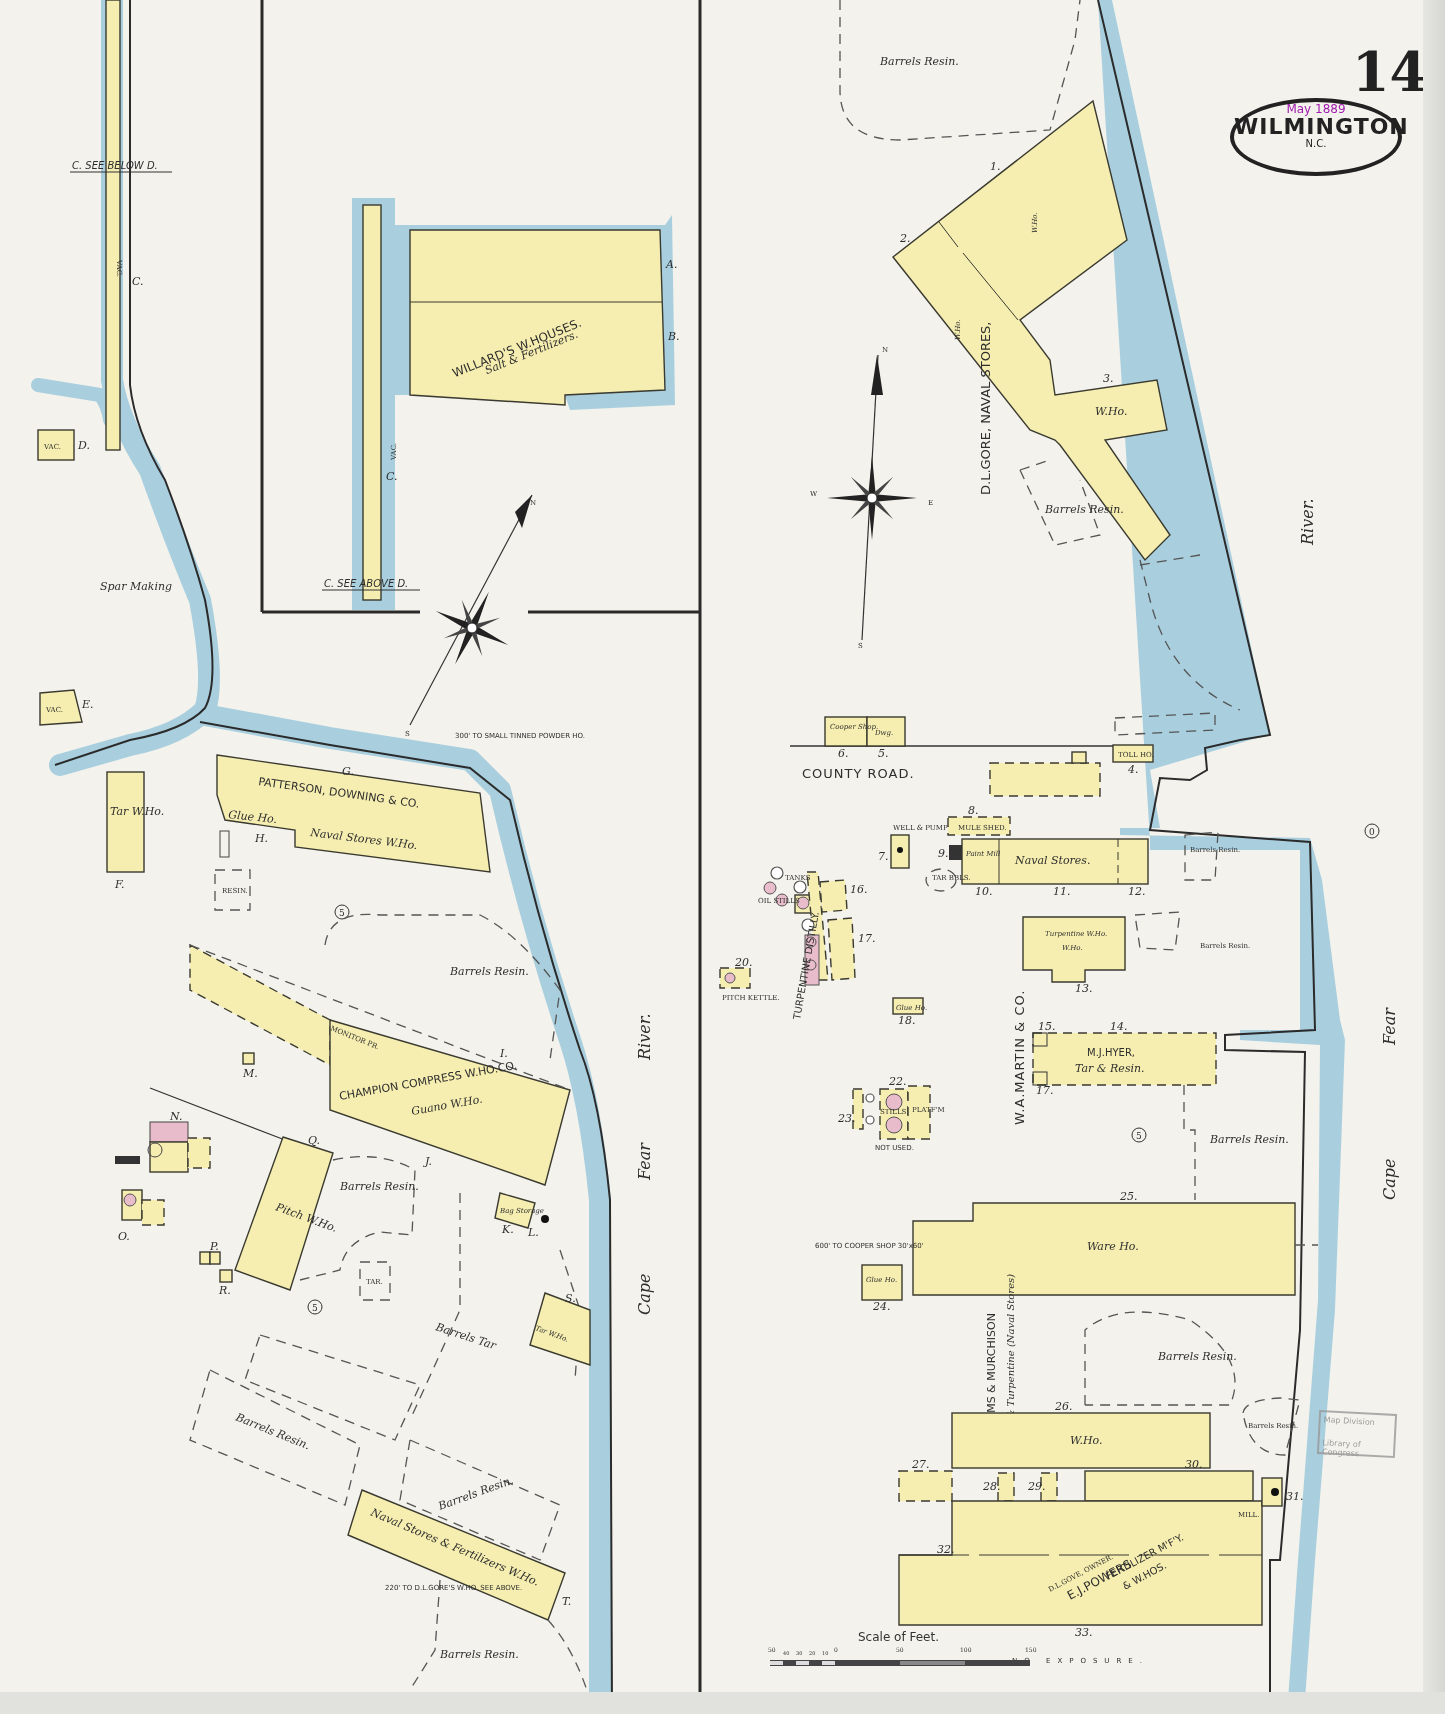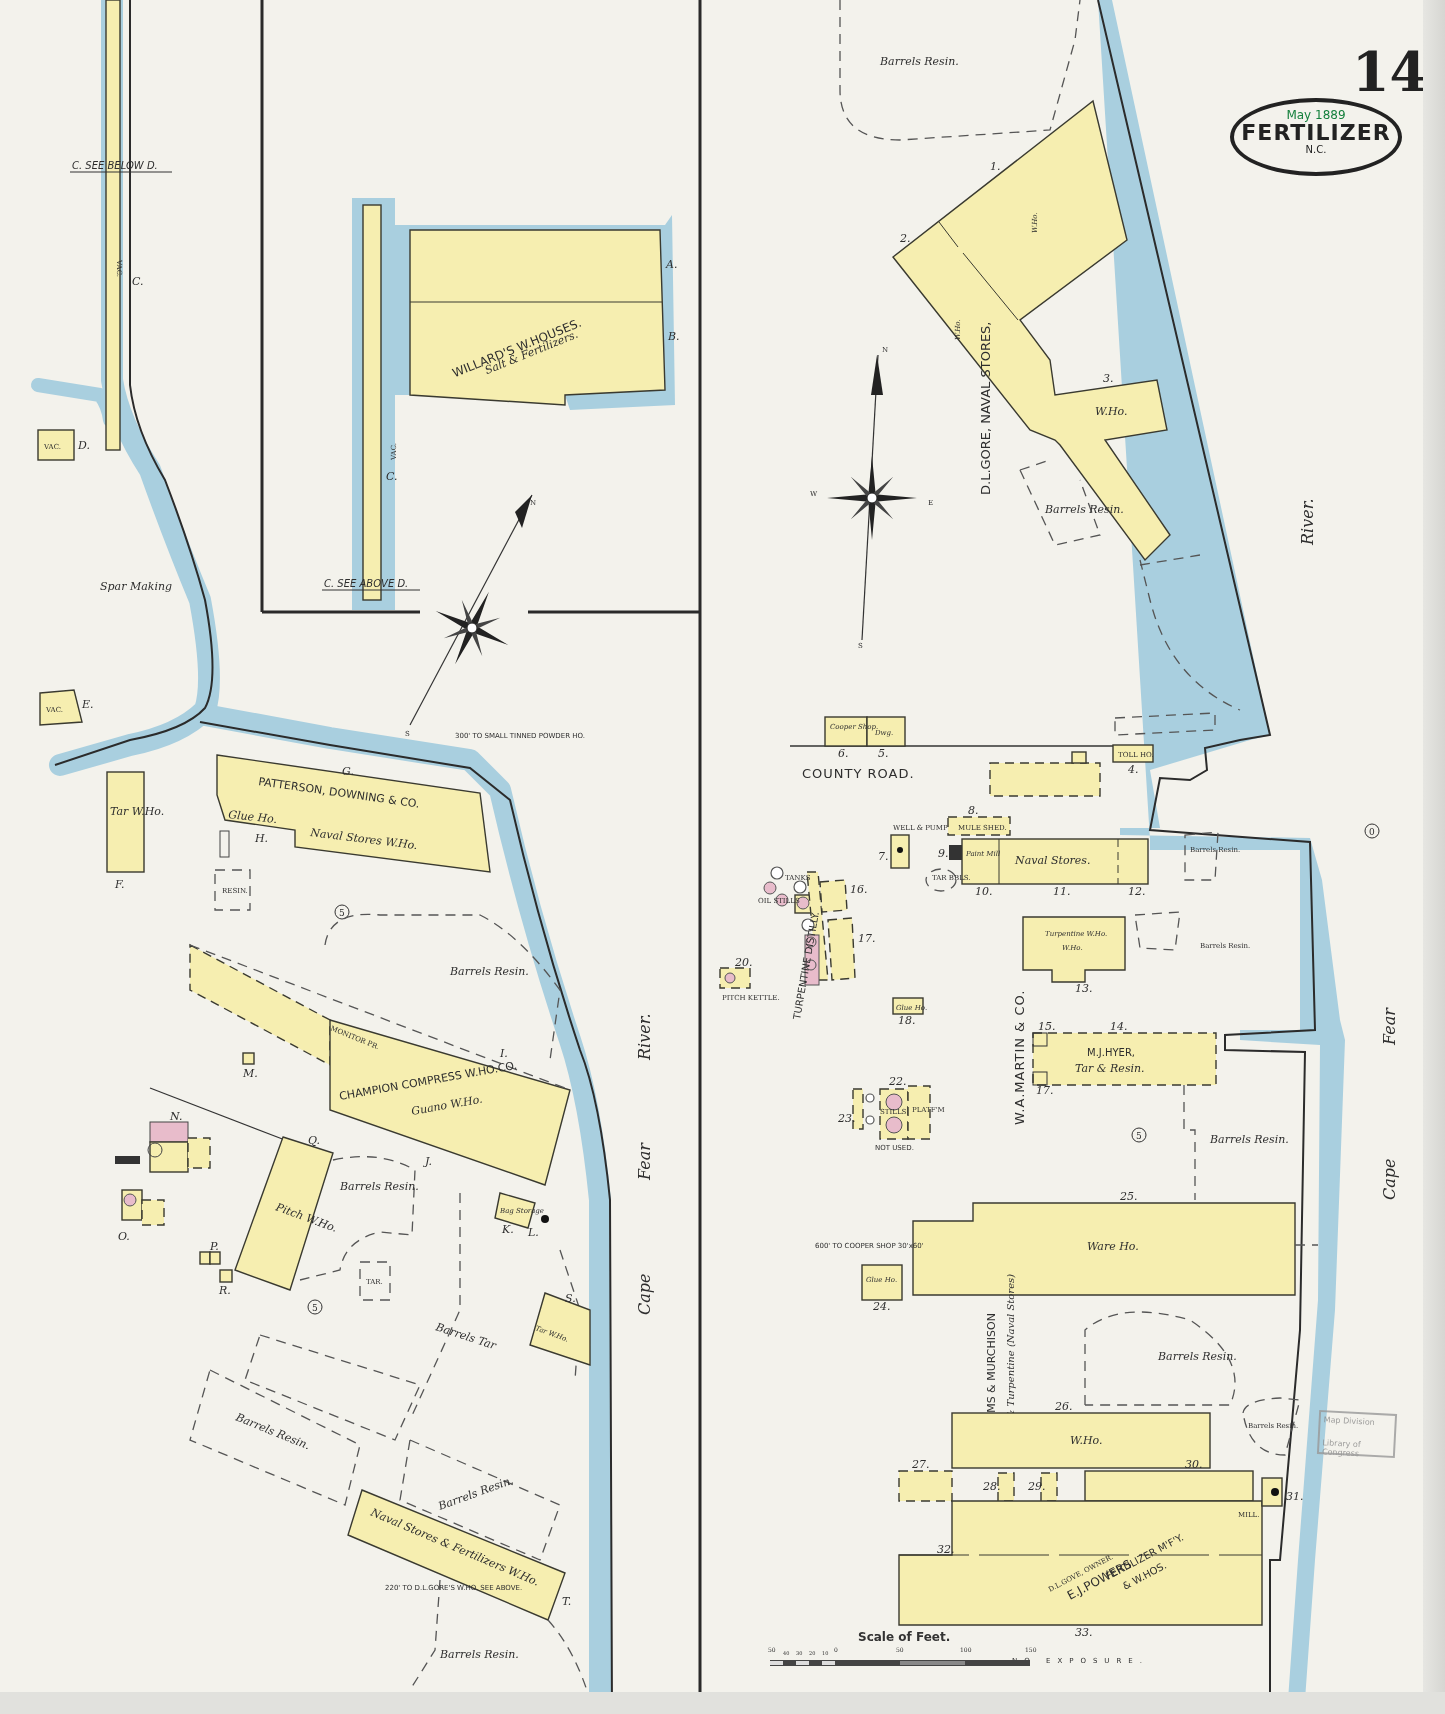--- a/index.html
+++ b/index.html
@@ -16,27 +16,27 @@
   .tank{fill:#fff;stroke:#555;stroke-width:1.2;}
   text{font-family:"DejaVu Serif",serif;fill:#2e2e2e;}
   .sans{font-family:"DejaVu Sans",sans-serif;}
   .ital{font-style:italic;}
   .lbl{font-size:11px;}
   .small{font-size:7px;}
   .num{font-size:11px;font-style:italic;}
   .big{font-size:13px;letter-spacing:1px;}
   #sheet-number{position:absolute;left:1352px;top:40px;font-size:54px;font-weight:bold;font-family:"DejaVu Serif",serif;color:#222;}
   #title-cartouche{position:absolute;left:1230px;top:98px;width:172px;height:78px;border:4px solid #222;border-radius:50%;text-align:center;box-sizing:border-box;}
-  #title-date{display:block;font-family:"DejaVu Sans",sans-serif;font-size:12px;margin-top:6px;color:#15803d;}
+  #title-date{display:block;font-family:"DejaVu Sans",sans-serif;font-size:12px;color:#a21caf;}
   #title-city{display:block;font-family:"DejaVu Sans",sans-serif;font-size:22px;font-weight:bold;letter-spacing:1px;color:#222;line-height:22px;}
   #title-state{display:block;font-family:"DejaVu Sans",sans-serif;font-size:10px;color:#222;text-align:center;}
   #right-edge{position:absolute;right:0;top:0;width:22px;height:1714px;background:linear-gradient(90deg,#e6e6e2,#d6d6d2);}
   #bottom-edge{position:absolute;left:0;bottom:0;width:1445px;height:22px;background:#e1e1dd;}
   #stamp{position:absolute;left:1318px;top:1412px;width:78px;height:44px;border:2px solid #999;transform:rotate(3deg);color:#888;font-family:"DejaVu Sans",sans-serif;font-size:8px;padding:3px;box-sizing:border-box;opacity:.8;}
-  #scale-title{position:absolute;left:858px;top:1630px;font-family:"DejaVu Sans",sans-serif;font-size:12px;color:#333;font-weight:bold;}
+  #scale-title{position:absolute;left:858px;top:1630px;font-family:"DejaVu Sans",sans-serif;font-size:12px;color:#333;}
 </style>
 </head>
 <body>
 
 <div id="sheet">
 <svg id="map" width="1445" height="1714" viewBox="0 0 1445 1714">
 
   <g>
     <path class="water" stroke-width="22" d="M112 0 L112 380 Q118 420 150 470 Q175 540 200 600 Q215 680 205 710 Q180 735 130 745 L60 765"></path>
     <path class="water" stroke-width="14" d="M38 385 L100 395 Q108 405 110 420"></path>
@@ -382,21 +382,21 @@
     <text x="960" y="1652" font-size="6">100</text>
     <text x="1025" y="1652" font-size="6">150</text>
   </g>
 </svg>
 
 <div id="scale-title">Scale of Feet.</div>
 
 <div id="sheet-number">14</div>
 <div id="title-cartouche">
   <span id="title-date">May 1889</span>
-  <span id="title-city">FERTILIZER</span>
+  <span id="title-city">WILMINGTON</span>
   <span id="title-state">N.C.</span>
 </div>
 
 <div id="stamp">
   <div>Map Division</div>
   <div style="margin-top:14px;">Library of Congress</div>
 </div>
 
 <div id="right-edge"></div>
 <div id="bottom-edge"></div>

